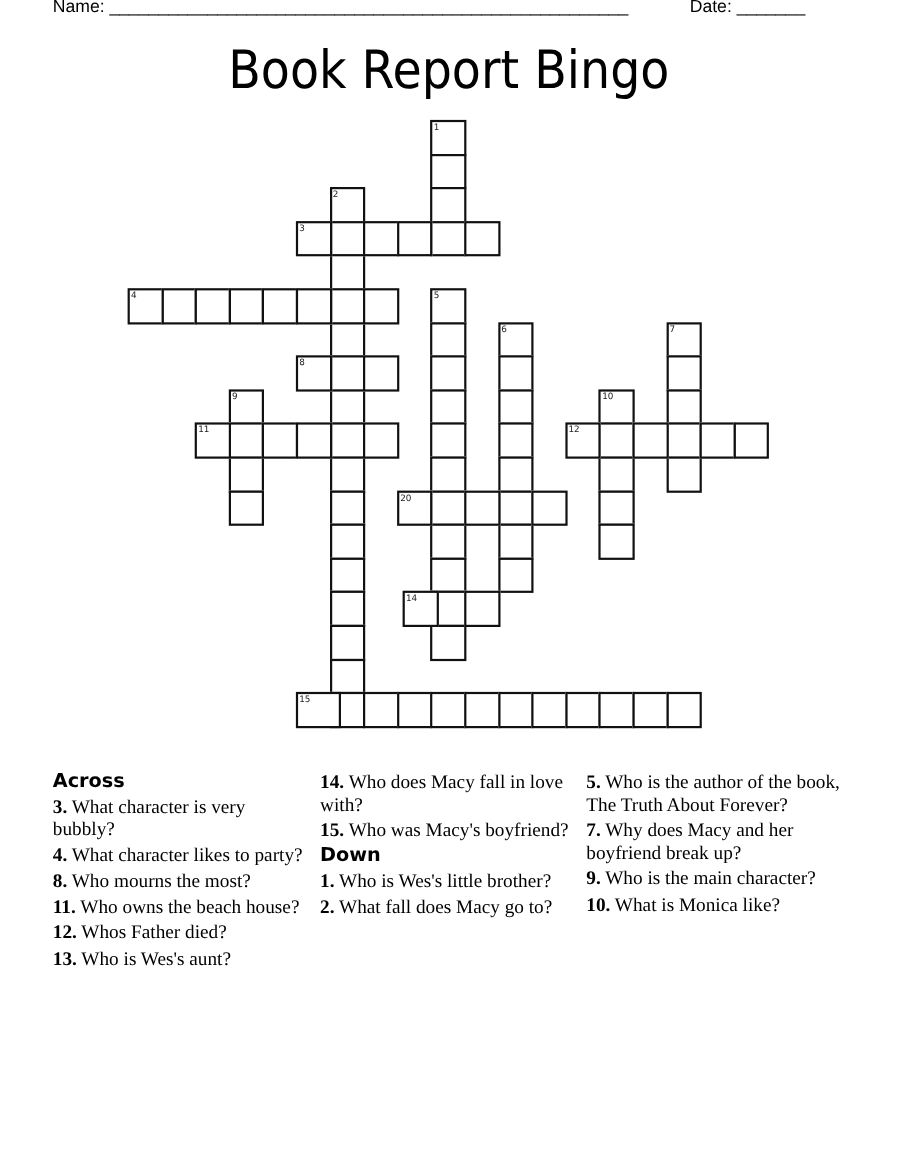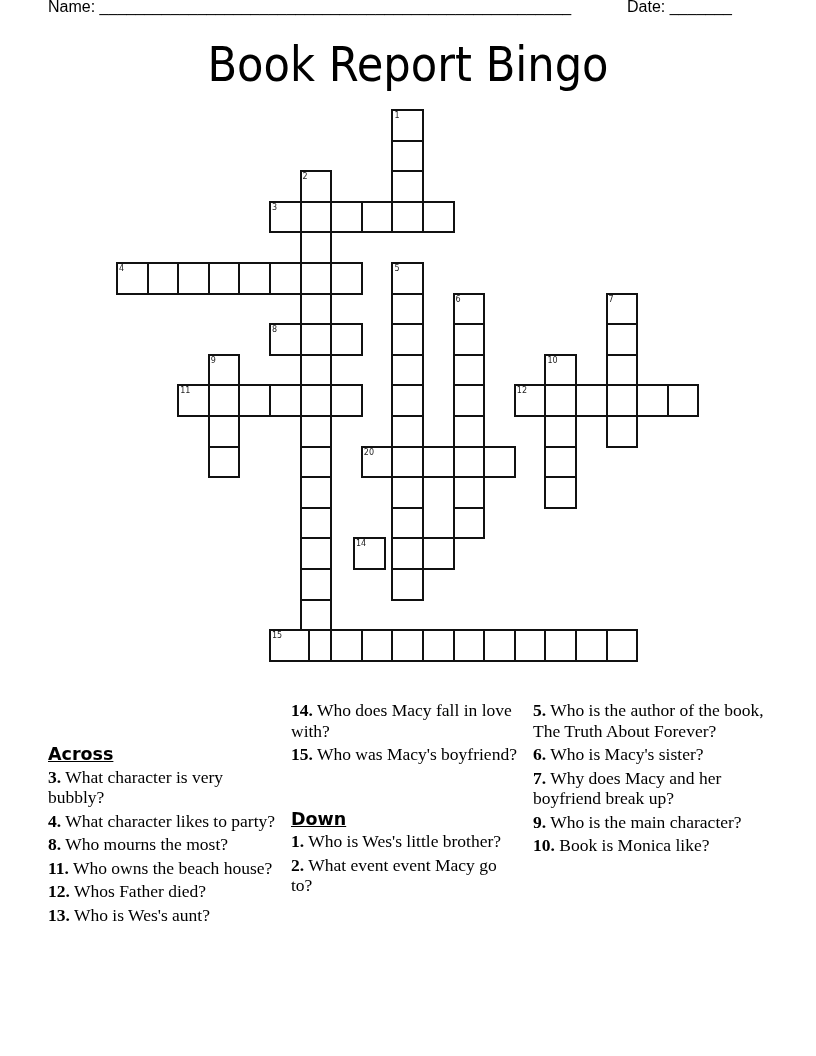--- a/index.html
+++ b/index.html
@@ -3,21 +3,21 @@
   <meta charset="utf-8">
   <style>
     html, body { margin: 0; padding: 0; background: #ffffff; }
     body { width: 816px; height: 1056px; position: relative; overflow: hidden; color: #000; }
     .hdr { position: absolute; top: -3px; font-family: "Liberation Sans", sans-serif; font-size: 16px; line-height: 20px; white-space: pre; }
     .title { position: absolute; top: 32px; left: 0; width: 816px; text-align: center; font-family: "DejaVu Sans", sans-serif; font-size: 48px; line-height: 64px; font-weight: normal; transform: scaleX(0.9); transform-origin: center; }
     .grid { position: absolute; left: 0; top: 0; width: 816px; height: 700px; }
     .cell { position: absolute; box-sizing: border-box; width: 32.6px; height: 32.6px; border: 2px solid #111; background: #fff; }
     .num { position: absolute; top: 0px; left: 1px; font-family: "DejaVu Sans", sans-serif; font-size: 8px; line-height: 9px; color: #222; }
     .col { position: absolute; top: 700px; font-family: "DejaVu Sans", sans-serif; font-size: 17.5px; line-height: 20.5px; }
-    .col .sec { font-weight: bold; text-decoration: underline; margin-bottom: 2px; display: block; margin-top: 44px; }
+    .col .sec { font-weight: bold; margin-bottom: 2px; display: block; }
     .col .clue { margin-bottom: 3px; font-family: Liberation Serif, serif; }
     .col .clue b { font-weight: bold; }
   </style>
 </head>
 <body>
 
 <div class="hdr" style="left:48px;"><span>Name: </span><span>_____________________________________________________</span></div>
 <div class="hdr" style="left:627px;"><span>Date: </span><span>_______</span></div>
 
 <div class="title">Book Report Bingo</div>
@@ -119,21 +119,21 @@
       <span class="num">12</span>
     </div>
     <div class="cell" style="left: 575px; top: 384.4px;"></div>
     <div class="cell" style="left: 636.2px; top: 384.4px;"></div>
     <div class="cell" style="left: 666.8px; top: 384.4px;"></div>
     <div class="cell" style="left: 360.8px; top: 445.6px;">
       <span class="num">20</span>
     </div>
     <div class="cell" style="left: 422px; top: 445.6px;"></div>
     <div class="cell" style="left: 483.2px; top: 445.6px;"></div>
-    <div class="cell" style="left: 353px; top: 537.4px;">
+    <div class="cell" style="left: 366px; top: 537.4px;">
       <span class="num">14</span>
     </div>
     <div class="cell" style="left: 422px; top: 537.4px;"></div>
     <div class="cell" style="left: 269px; top: 629.2px; padding-left: 37px;">
       <span class="num">15</span>
     </div>
     <div class="cell" style="left: 330.2px; top: 629.2px;"></div>
     <div class="cell" style="left: 360.8px; top: 629.2px;"></div>
     <div class="cell" style="left: 391.4px; top: 629.2px;"></div>
     <div class="cell" style="left: 422px; top: 629.2px;"></div>
@@ -153,22 +153,21 @@
   <div class="clue"><b>11.</b><span> Who owns the beach house?</span></div>
   <div class="clue"><b>12.</b><span> Whos Father died?</span></div>
   <div class="clue"><b>13.</b><span> Who is Wes's aunt?</span></div>
 </div>
 
 <div class="col" style="left:291px; width:230px;">
   <div class="clue"><b>14.</b><span> Who does Macy fall in love with?</span></div>
   <div class="clue"><b>15.</b><span> Who was Macy's boyfriend?</span></div>
   <span class="sec">Down</span>
   <div class="clue"><b>1.</b><span> Who is Wes's little brother?</span></div>
-  <div class="clue"><b>2.</b><span> What event event Macy go to?</span></div>
+  <div class="clue"><b>2.</b><span> What fall does Macy go to?</span></div>
 </div>
 
 <div class="col" style="left:533px; width:235px;">
   <div class="clue"><b>5.</b><span> Who is the author of the book, The Truth About Forever?</span></div>
-  <div class="clue"><b>6.</b><span> Who is Macy's sister?</span></div>
   <div class="clue"><b>7.</b><span> Why does Macy and her boyfriend break up?</span></div>
   <div class="clue"><b>9.</b><span> Who is the main character?</span></div>
-  <div class="clue"><b>10.</b><span> Book is Monica like?</span></div>
+  <div class="clue"><b>10.</b><span> What is Monica like?</span></div>
 </div>
 
 </body></html>

